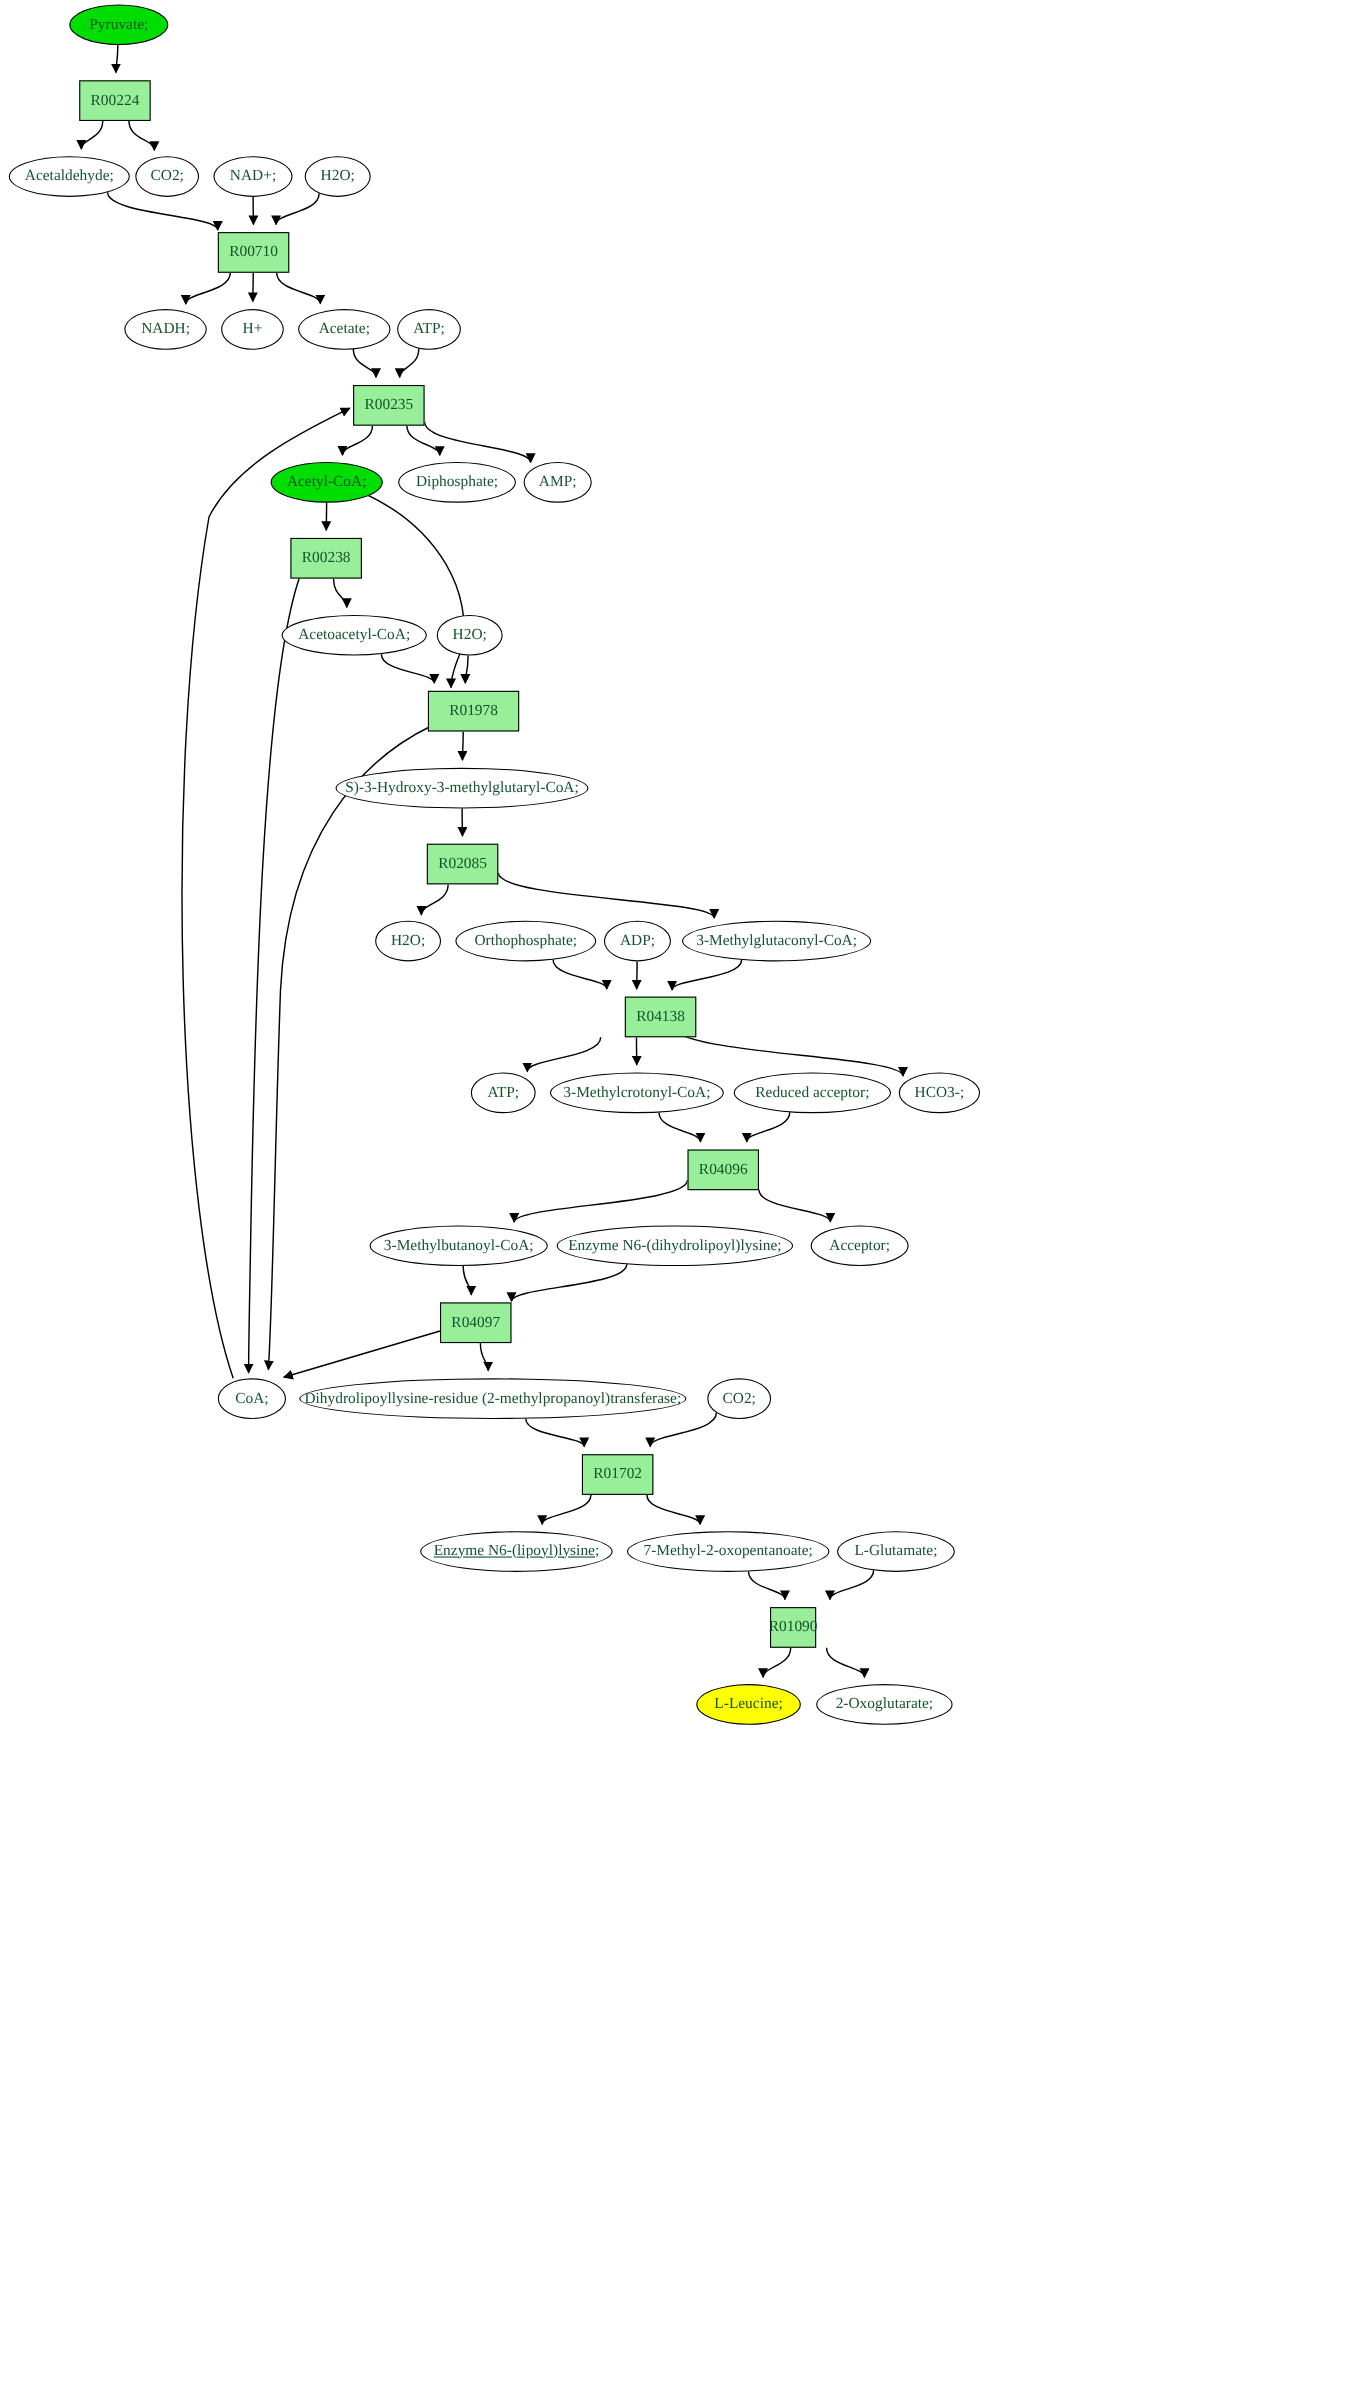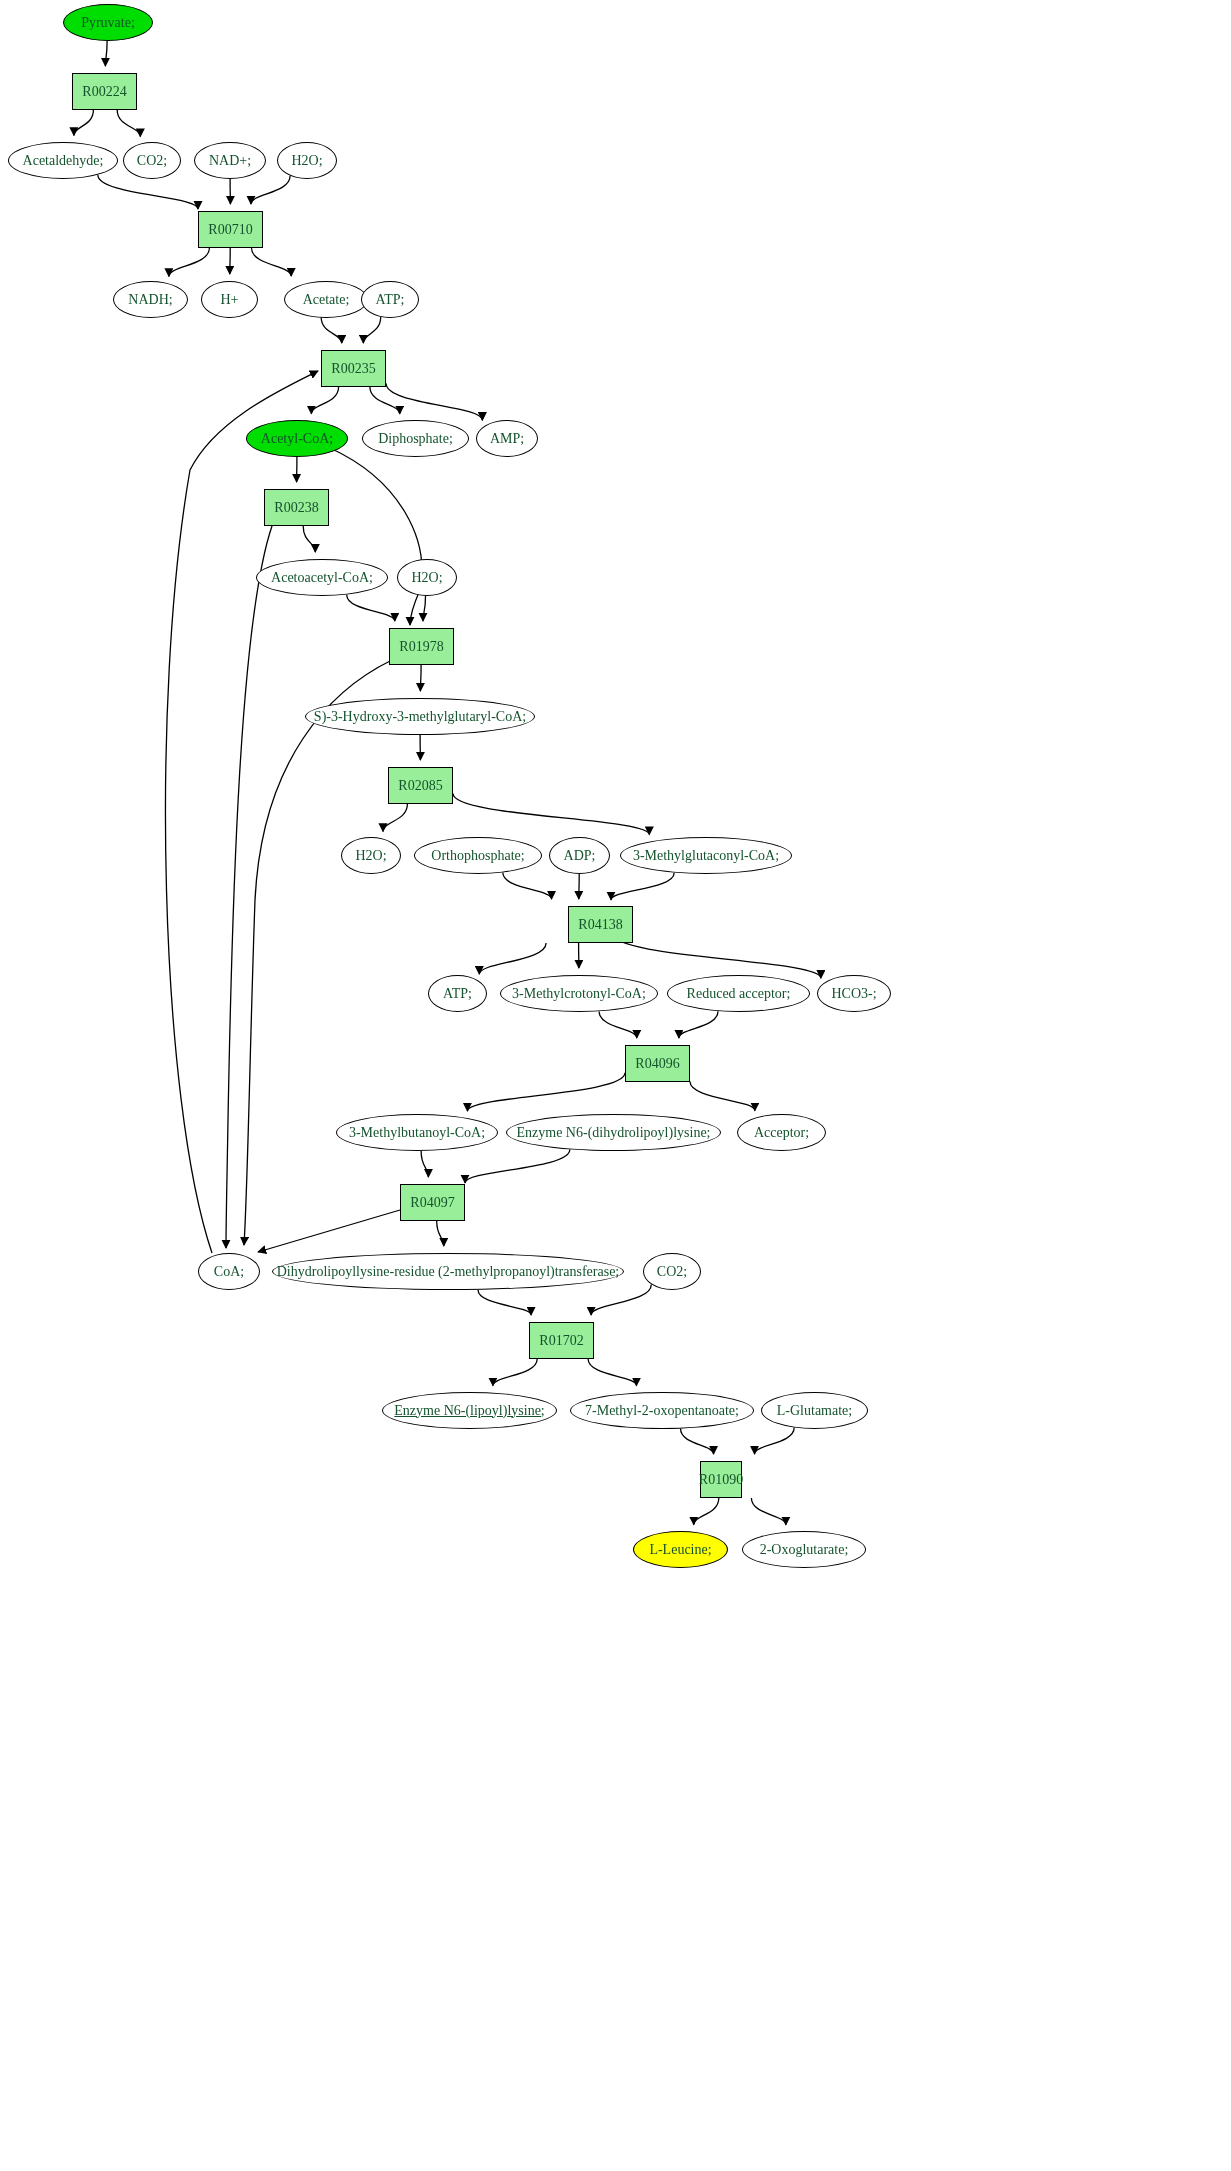--- a/index.html
+++ b/index.html
@@ -145,21 +145,21 @@
       </div>
       <div class="node node-reaction" style="left: 198px; top: 211px; width: 65px; height: 37px;">
         <span class="node-label">R00710</span>
       </div>
       <div class="node node-compound" style="left: 113px; top: 281px; width: 75px; height: 37px;">
         <span class="node-label">NADH;</span>
       </div>
       <div class="node node-compound" style="left: 201px; top: 281px; width: 57px; height: 37px;">
         <span class="node-label">H+</span>
       </div>
-      <div class="node node-compound" style="left: 284px; top: 281px; width: 84px; height: 37px;">
+      <div class="node node-compound" style="left: 271px; top: 281px; width: 84px; height: 37px;">
         <span class="node-label">Acetate;</span>
       </div>
       <div class="node node-compound" style="left: 361px; top: 281px; width: 58px; height: 37px;">
         <span class="node-label">ATP;</span>
       </div>
       <div class="node node-reaction" style="left: 321px; top: 350px; width: 65px; height: 37px;">
         <span class="node-label">R00235</span>
       </div>
       <div class="node node-compound start" style="left: 246px; top: 420px; width: 102px; height: 37px;">
         <span class="node-label">Acetyl-CoA;</span>
@@ -172,21 +172,21 @@
       </div>
       <div class="node node-reaction" style="left: 264px; top: 489px; width: 65px; height: 37px;">
         <span class="node-label">R00238</span>
       </div>
       <div class="node node-compound" style="left: 256px; top: 559px; width: 132px; height: 37px;">
         <span class="node-label">Acetoacetyl-CoA;</span>
       </div>
       <div class="node node-compound" style="left: 397px; top: 559px; width: 60px; height: 37px;">
         <span class="node-label">H2O;</span>
       </div>
-      <div class="node node-reaction" style="left: 389px; top: 628px; width: 65px; height: 37px;">
+      <div class="node node-reaction" style="left: 389px; top: 628px; width: 83px; height: 37px;">
         <span class="node-label">R01978</span>
       </div>
       <div class="node node-compound" style="left: 305px; top: 698px; width: 230px; height: 37px;">
         <span class="node-label overflow-label">S)-3-Hydroxy-3-methylglutaryl-CoA;</span>
       </div>
       <div class="node node-reaction" style="left: 388px; top: 767px; width: 65px; height: 37px;">
         <span class="node-label">R02085</span>
       </div>
       <div class="node node-compound" style="left: 341px; top: 837px; width: 60px; height: 37px;">
         <span class="node-label">H2O;</span>

